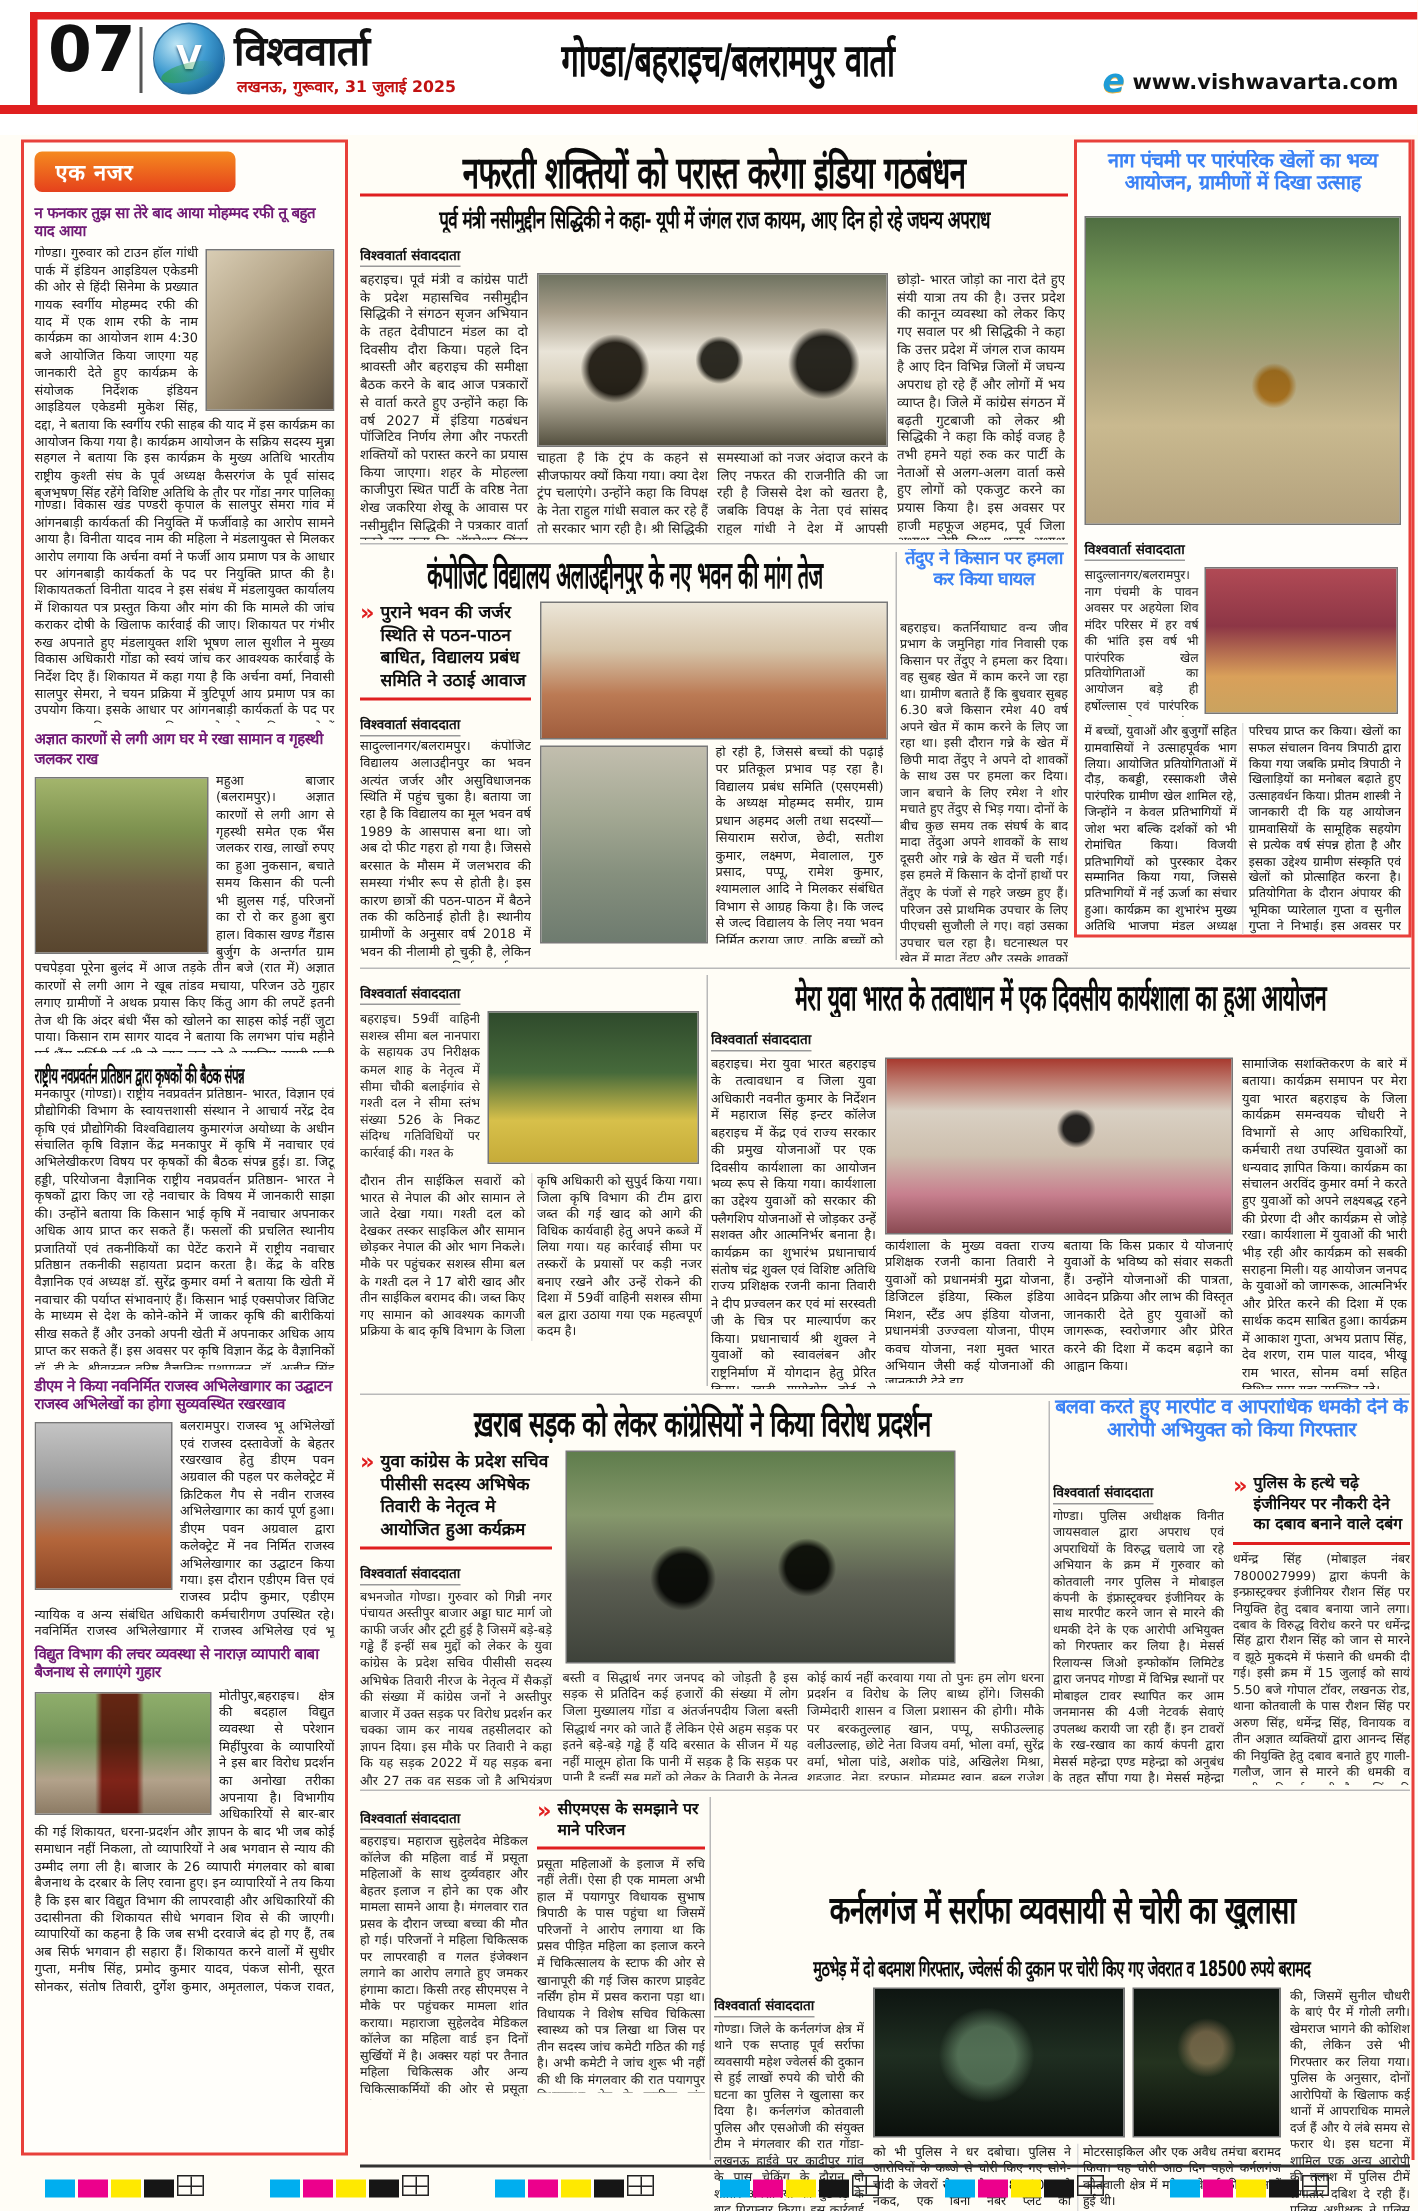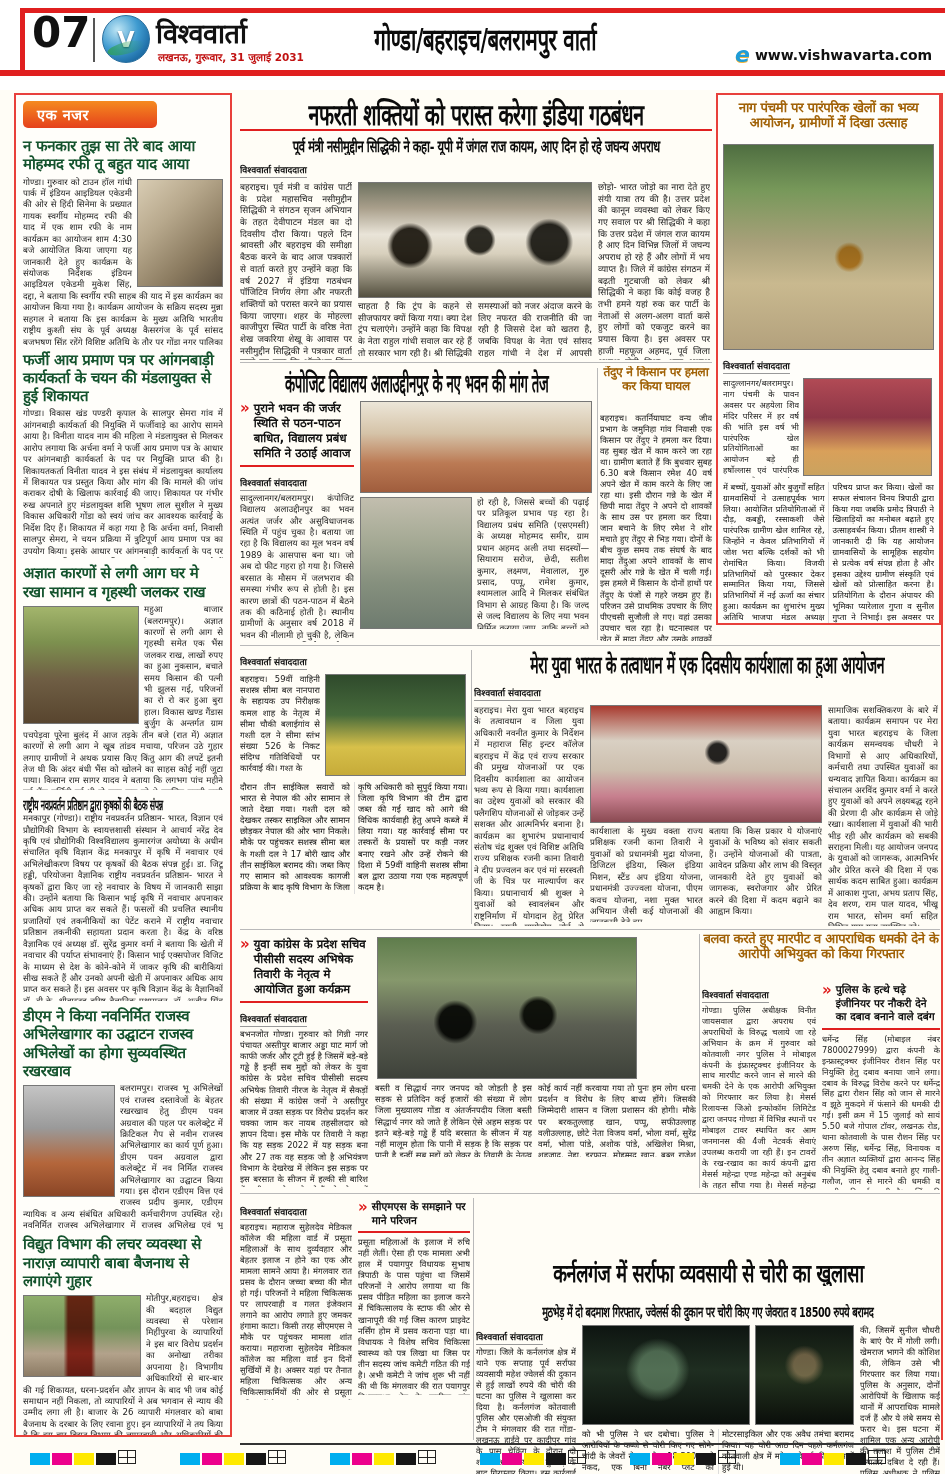--- a/index.html
+++ b/index.html
@@ -4,22 +4,22 @@
 <style>
   html,body{margin:0;padding:0}
   body{width:945px;height:1474px;position:relative;background:#fffdf6;font-family:"DejaVu Sans",sans-serif;color:#111;overflow:hidden}
   .abs{position:absolute}
   .bd{font-size:8.6px;line-height:1.33;text-align:justify;color:#1b1b1b;margin:0}
   .clip{overflow:hidden}
   .c2{column-count:2;column-gap:8px;column-rule:1px solid #ddd}
   .byl{font-weight:bold;font-size:9px;border-bottom:1px solid #999;display:inline-block;padding-bottom:1px;margin:0 0 2px 0}
   .hlwrap{display:flex;justify-content:center;align-items:flex-start;overflow:hidden}
   .hl{display:inline-block;white-space:nowrap;font-weight:bold;transform-origin:center top;letter-spacing:-0.5px;color:#0b0b0b}
-  .h2l{font-weight:bold;text-align:center;line-height:1.14;letter-spacing:-0.3px;color:#a16207}
-  .lhl{font-weight:bold;font-size:15px;line-height:1.22;letter-spacing:-0.3px;margin:0 0 3px 0;color:#14532d}
+  .h2l{font-weight:bold;text-align:center;line-height:1.14;letter-spacing:-0.3px;color:#3b82f6}
+  .lhl{font-weight:bold;font-size:10px;line-height:1.22;letter-spacing:-0.3px;margin:0 0 3px 0;color:#701a75}
   .kick{display:flex;gap:4px;font-weight:bold;font-size:11.5px;line-height:1.3}
   .kmark{color:#e01f1f;font-size:15px;line-height:1;font-weight:bold}
   .krule{border-bottom:2px solid #e01f1f;margin:4px 0}
   .photo{box-sizing:border-box;border:1px solid #777;background-size:cover}
   .sep{position:absolute;background:#b9b9b9}
   .redbox{border:2px solid #e8403a;background:#fffefa;box-sizing:border-box}
   .eknazar{width:120px;background:linear-gradient(180deg,#f58a1f,#e5411c);color:#fff;font-weight:bold;font-size:14.5px;padding:3px 0 4px 14px;border-radius:5px;letter-spacing:0.5px}
   .bar{display:inline-block;width:20px;height:12px;margin-right:2px}
   .reg{display:inline-block;width:16px;height:12px;border:1px solid #222;background:linear-gradient(#222,#222) center/100% 1px no-repeat,linear-gradient(#222,#222) center/1px 100% no-repeat;vertical-align:top}
   .cbar-group{position:absolute;top:1450px;height:14px;white-space:nowrap}
@@ -31,40 +31,39 @@
   <div class="abs" style="left:20px;top:8px;width:925px;height:5px;background:#e01f1f"></div>
   <div class="abs" style="left:20px;top:8px;width:5px;height:62px;background:#e01f1f"></div>
   <div class="abs" style="left:0;top:70px;width:945px;height:6px;background:#e01f1f"></div>
   <div class="abs" style="left:32px;top:12px;font-size:42px;font-weight:bold;line-height:1">07</div>
   <div class="abs" style="left:93px;top:18px;width:2px;height:44px;background:#555"></div>
   <div class="abs" style="left:102px;top:15px;width:46px;height:46px;border-radius:50%;background:radial-gradient(circle at 32% 30%,#bfe6f5,#3f9bd0 45%,#1f6fa8 75%,#14557f);border:1px solid #2b6f9e;display:flex;align-items:center;justify-content:center">
     <span style="color:#fff;font-weight:bold;font-size:22px;text-shadow:0 1px 2px #14446b">V</span>
     <span style="position:absolute;left:4px;top:26px;width:38px;height:12px;border-radius:50%;background:linear-gradient(90deg,rgba(46,160,90,.85),rgba(46,160,90,0));transform:rotate(-14deg)"></span>
   </div>
   <div class="abs" style="left:156px;top:14px;font-size:27px;font-weight:bold;letter-spacing:-0.5px">विश्ववार्ता</div>
-  <div class="abs" style="left:158px;top:50px;font-size:10.5px;font-weight:bold;color:#c11212">लखनऊ, गुरूवार, 31 जुलाई 2031</div>
+  <div class="abs" style="left:158px;top:50px;font-size:10.5px;font-weight:bold;color:#c11212">लखनऊ, गुरूवार, 31 जुलाई 2025</div>
   <div class="abs hlwrap" style="left:300px;top:18px;width:370px;height:42px">
     <span class="hl" style="font-size:25px;transform:scale(0.82,1.2)">गोण्डा/बहराइच/बलरामपुर वार्ता</span>
   </div>
   <div class="abs" style="left:735px;top:44px;display:flex;align-items:center;gap:5px">
     <span style="color:#1e9cd7;font-weight:bold;font-style:italic;font-size:22px;line-height:1;text-shadow:0 1px 0 #f3b53c">e</span>
     <span style="font-size:14px;font-weight:bold">www.vishwavarta.com</span>
   </div>
 </div>
 
 <div class="abs redbox clip" style="left:14px;top:93px;width:218px;height:1344px;padding:6px 7px">
   <div class="eknazar">एक नजर</div>
 
   <div class="lhl" style="margin-top:9px">न फनकार तुझ सा तेरे बाद आया मोहम्मद रफी तू बहुत याद आया</div>
   <div class="clip" style="height:168px">
     <div class="photo" style="float:right;width:86px;height:108px;margin:2px 0 3px 5px;background:linear-gradient(135deg,#d9cdb4 0%,#b7a88c 35%,#8a7a5f 70%,#5d5140 100%)"></div>
     <p class="bd">गोण्डा। गुरुवार को टाउन हॉल गांधी पार्क में इंडियन आइडियल एकेडमी की ओर से हिंदी सिनेमा के प्रख्यात गायक स्वर्गीय मोहम्मद रफी की याद में एक शाम रफी के नाम कार्यक्रम का आयोजन शाम 4:30 बजे आयोजित किया जाएगा यह जानकारी देते हुए कार्यक्रम के संयोजक निर्देशक इंडियन आइडियल एकेडमी मुकेश सिंह, दद्दा, ने बताया कि स्वर्गीय रफी साहब की याद में इस कार्यक्रम का आयोजन किया गया है। कार्यक्रम आयोजन के सक्रिय सदस्य मुन्ना सहगल ने बताया कि इस कार्यक्रम के मुख्य अतिथि भारतीय राष्ट्रीय कुश्ती संघ के पूर्व अध्यक्ष कैसरगंज के पूर्व सांसद बृजभूषण सिंह रहेंगे विशिष्ट अतिथि के तौर पर गोंडा नगर पालिका परिषद की चेयर पर्सन उज्मा राशिद डॉक्टर सैयद राशिद इकबाल जिला पंचायत सदस्य महेंद्र सिंह रहेंगे कार्यक्रम की अध्यक्षता जिला पंचायत अध्यक्ष घनश्याम मिश्रा करेंगे उन्होंने बताया कि रफी साहब की याद में हर वर्ष यह कार्यक्रम आयोजित किया जाता है।</p>
   </div>
 
-  <div class="lhl" style="margin-top:6px">फर्जी आय प्रमाण पत्र पर आंगनबाड़ी कार्यकर्ता के चयन की मंडलायुक्त से हुई शिकायत</div>
   <div class="clip" style="height:150px">
     <p class="bd">गोण्डा। विकास खंड पण्डरी कृपाल के सालपुर सेमरा गांव में आंगनबाड़ी कार्यकर्ता की नियुक्ति में फर्जीवाड़े का आरोप सामने आया है। विनीता यादव नाम की महिला ने मंडलायुक्त से मिलकर आरोप लगाया कि अर्चना वर्मा ने फर्जी आय प्रमाण पत्र के आधार पर आंगनबाड़ी कार्यकर्ता के पद पर नियुक्ति प्राप्त की है। शिकायतकर्ता विनीता यादव ने इस संबंध में मंडलायुक्त कार्यालय में शिकायत पत्र प्रस्तुत किया और मांग की कि मामले की जांच कराकर दोषी के खिलाफ कार्रवाई की जाए। शिकायत पर गंभीर रुख अपनाते हुए मंडलायुक्त शशि भूषण लाल सुशील ने मुख्य विकास अधिकारी गोंडा को स्वयं जांच कर आवश्यक कार्रवाई के निर्देश दिए हैं। शिकायत में कहा गया है कि अर्चना वर्मा, निवासी सालपुर सेमरा, ने चयन प्रक्रिया में त्रुटिपूर्ण आय प्रमाण पत्र का उपयोग किया। इसके आधार पर आंगनबाड़ी कार्यकर्ता के पद पर उनका चयन किया गया, जबकि शासनादेश के मुताबिक दस्तावेजों में गड़बड़ी पाए जाने पर नियुक्ति निरस्त की जानी चाहिए और मेरिट के आधार पर पात्र अभ्यर्थी को अवसर मिलना चाहिए। शिकायतकर्ता विनीता यादव ने पहले 18 मई 2025 को भी लिखित शिकायत की थी, लेकिन पर्याप्त समय बीत जाने के बाद भी कोई कार्रवाई न होने पर उन्होंने दोबारा मंडलायुक्त से मिलकर शिकायत की। अब पूरे मामले की जांच सीडीओ गोंडा द्वारा की जाएगी।</p>
   </div>
 
   <div class="lhl" style="margin-top:6px">अज्ञात कारणों से लगी आग घर मे रखा सामान व गृहस्थी जलकर राख</div>
   <div class="clip" style="height:186px">
     <div class="photo" style="float:left;width:116px;height:118px;margin:2px 5px 3px 0;background:linear-gradient(180deg,#a3b56c 0%,#7d914f 30%,#6f5e44 62%,#58452e 100%)"></div>
     <p class="bd">महुआ बाजार (बलरामपुर)। अज्ञात कारणों से लगी आग से गृहस्थी समेत एक भैंस जलकर राख, लाखों रुपए का हुआ नुकसान, बचाते समय किसान की पत्नी भी झुलस गई, परिजनों का रो रो कर हुआ बुरा हाल। विकास खण्ड गैंडास बुर्जुग के अन्तर्गत ग्राम पचपेड़वा पूरेना बुलंद में आज तड़के तीन बजे (रात में) अज्ञात कारणों से लगी आग ने खूब तांडव मचाया, परिजन उठे गुहार लगाए ग्रामीणों ने अथक प्रयास किए किंतु आग की लपटें इतनी तेज थी कि अंदर बंधी भैंस को खोलने का साहस कोई नहीं जुटा पाया। किसान राम सागर यादव ने बताया कि लगभग पांच महीने पूर्व भैंस गर्भिनी हुई थी दो जान जल रहे थे इसलिए हमारी पत्नी जबरदस्ती आग में कूद पड़ी भैंस को खोलने के लिए किंतु सफलता नहीं मिली और वह स्वयं काफी हद तक जल गई। मौके पर पहुंचे लेखपाल ने नुकसान का आकलन किया, उप जिलाधिकारी उतरौला सत्यपाल प्रजापति ने बताया कि नुकसान का आकलन हो जाने पर यथा संभव मदद दिलवाने की कोशिश की जाएगी।</p>
   </div>
 
@@ -197,20 +196,23 @@
           </div>
       </div>
     </div>
     <div class="clip" style="width:110px;height:222px">
         <p class="bd">सामाजिक सशक्तिकरण के बारे में बताया। कार्यक्रम समापन पर मेरा युवा भारत बहराइच के जिला कार्यक्रम समन्वयक चौधरी ने विभागों से आए अधिकारियों, कर्मचारी तथा उपस्थित युवाओं का धन्यवाद ज्ञापित किया। कार्यक्रम का संचालन अरविंद कुमार वर्मा ने करते हुए युवाओं को अपने लक्ष्यबद्ध रहने की प्रेरणा दी और कार्यक्रम से जोड़े रखा। कार्यशाला में युवाओं की भारी भीड़ रही और कार्यक्रम को सबकी सराहना मिली। यह आयोजन जनपद के युवाओं को जागरूक, आत्मनिर्भर और प्रेरित करने की दिशा में एक सार्थक कदम साबित हुआ। कार्यक्रम में आकाश गुप्ता, अभय प्रताप सिंह, देव शरण, राम पाल यादव, भीखू राम भारत, सोनम वर्मा सहित विभिन्न ग्राम युवा उपस्थित रहे।</p>
       </div>
   </div>
 </div>
 
 <div class="abs clip" style="left:240px;top:932px;width:456px;height:258px">
+  <div class="hlwrap" style="height:30px">
+    <span class="hl" style="font-size:19px;transform:scale(0.84,1.25)">ख़राब सड़क को लेकर कांग्रेसियों ने किया विरोध प्रदर्शन</span>
+  </div>
   <div style="display:flex;gap:7px;margin-top:5px">
     <div style="width:128px">
       <div class="kick">
         <span class="kmark">»</span>
         <span>युवा कांग्रेस के प्रदेश सचिव पीसीसी सदस्य अभिषेक तिवारी के नेतृत्व मे आयोजित हुआ कर्यक्रम</span>
       </div>
       <div class="krule"></div>
       <span class="byl">विश्ववार्ता संवाददाता</span>
       <div class="clip" style="height:158px">
           <p class="bd" style="font-size:8.4px">बभनजोत गोण्डा। गुरुवार को गिन्नी नगर पंचायत अस्तीपुर बाजार अड्डा घाट मार्ग जो काफी जर्जर और टूटी हुई है जिसमें बड़े-बड़े गड्ढे हैं इन्हीं सब मुद्दों को लेकर के युवा कांग्रेस के प्रदेश सचिव पीसीसी सदस्य अभिषेक तिवारी नीरज के नेतृत्व में सैकड़ों की संख्या में कांग्रेस जनों ने अस्तीपुर बाजार में उक्त सड़क पर विरोध प्रदर्शन कर चक्का जाम कर नायब तहसीलदार को ज्ञापन दिया। इस मौके पर तिवारी ने कहा कि यह सड़क 2022 में यह सड़क बना और 27 तक वह सड़क जो है अभियंत्रण विभाग के देखरेख में लेकिन इस सड़क पर इस बरसात के सीजन में हल्की सी बारिश में पानी भरा होना जो गड्ढे हैं बड़े-बड़े उसमें पानी भर जाता है इसलिए आम जनमानस को आने-जाने में काफी दिक्कत होती है वह सड़क</p>

